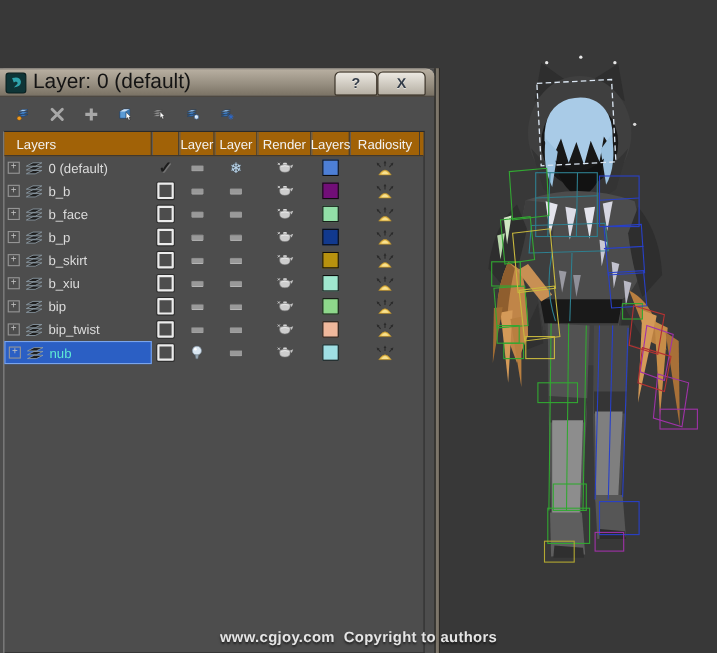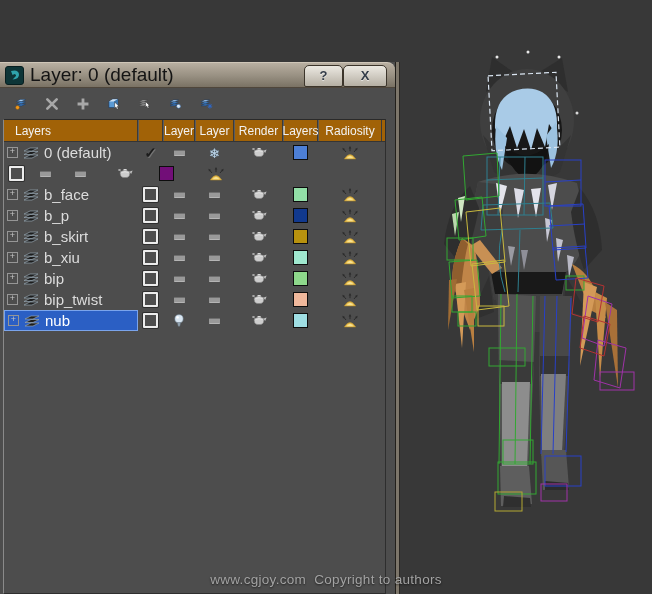--- a/index.html
+++ b/index.html
@@ -2,21 +2,21 @@
 <html><head>
 <meta charset="utf-8">
 <style>
   html,body{margin:0;padding:0;background:#383838;}
   body{width:652px;height:594px;position:relative;overflow:hidden;
        font-family:"Liberation Sans",sans-serif;}
   .scene{position:absolute;left:0;top:0;z-index:0;}
 
   
   .watermark{position:absolute;left:50%;transform:translateX(-50%);bottom:7px;
-    z-index:30;color:#a3a3a3;font-size:13.5px;font-weight:normal;letter-spacing:.3px;
+    z-index:30;color:#e5e5e5;font-size:13.5px;font-weight:bold;letter-spacing:.3px;
     text-shadow:0 1px 2px rgba(0,0,0,.6);white-space:pre;}
 
   
   .dialog{position:absolute;left:0;top:62px;width:395px;height:532px;z-index:10;
     background:#4d4d4d;border-right:1px solid #23201b;
     box-shadow:3px 0 0 #7d766a, 4px 0 0 #2a2723;}
   .titlebar{height:24px;background:linear-gradient(#b8afa1,#978f81 55%,#7a7264);
     border-top:1px solid #cfc6b8;border-bottom:1px solid #4f463b;
     border-top-right-radius:8px;position:relative;display:flex;align-items:center;}
   .app-icon{width:17px;height:17px;margin-left:5px;border-radius:3px;
@@ -43,23 +43,23 @@
   .hcell.first{justify-content:flex-start;padding-left:11px;box-shadow:inset -1px 0 0 #3a3a3a;}
   .w-name{width:134px;} .w-chk{width:25px;} .w-hide{width:32px;} .w-frz{width:39px;}
   .w-ren{width:49px;} .w-col{width:35px;} .w-rad{width:64px;}
 
   .lrow{display:flex;height:21px;align-items:center;}
   .cell{display:flex;align-items:center;justify-content:center;height:100%;}
   .c-name{justify-content:flex-start;padding-left:3px;box-sizing:border-box;position:relative;}
   .expand{width:9px;height:9px;border:1px solid #969696;color:#c4c4c4;font-size:9px;
     line-height:7px;text-align:center;margin-right:4px;flex:none;}
   .expand::before{content:"+";}
-  .lname{font-size:15px;color:#dcdcdc;margin-left:4px;white-space:nowrap;}
+  .lname{font-size:12px;color:#dcdcdc;margin-left:4px;white-space:nowrap;}
   .lrow.sel .c-name{background:#2b5fc4;border:1px solid #7aa4ec;}
-  .lrow.sel .lname{color:#ffffff;}
+  .lrow.sel .lname{color:#5eead4;}
   .cur-check::before{content:"\2713";font-size:15px;font-weight:bold;color:#1c1c1c;
     text-shadow:1px 1px 0 rgba(255,255,255,.22);}
   .cbox{width:11px;height:11px;border:2px solid #ececec;border-radius:1px;background:#4d4d4d;
     box-shadow:0 0 0 1px #2e2e2e;}
   .dash{width:11px;height:4px;background:#999;border-radius:1px;
     border-top:1px solid #6e6e6e;border-bottom:1px solid #b5b5b5;box-sizing:content-box;}
   .snow::before{content:"\2744";font-size:13px;color:#bdd5e8;text-shadow:0 0 1px #5a7a94;}
   .swatch{width:13px;height:13px;border:1px solid #0d0d0d;}
   .icon{display:block;}
 </style>
@@ -318,20 +318,27 @@
           <span class="swatch" style="background-color: rgb(77, 127, 214);"></span>
         </div>
       <div class="cell w-rad">
           <svg class="icon" width="16" height="14">
             <use href="#i-rad"></use>
           </svg>
         </div>
     </div>
 
     <div class="lrow">
+      <div class="cell c-name w-name">
+        <span class="expand"></span>
+        <svg class="icon" width="18" height="14">
+            <use href="#i-stack"></use>
+          </svg>
+        <span class="lname">b_b</span>
+      </div>
       <div class="cell w-chk">
           <span class="cbox"></span>
         </div>
       <div class="cell w-hide">
           <span class="dash"></span>
         </div>
       <div class="cell w-frz">
           <span class="dash"></span>
         </div>
       <div class="cell w-ren">

